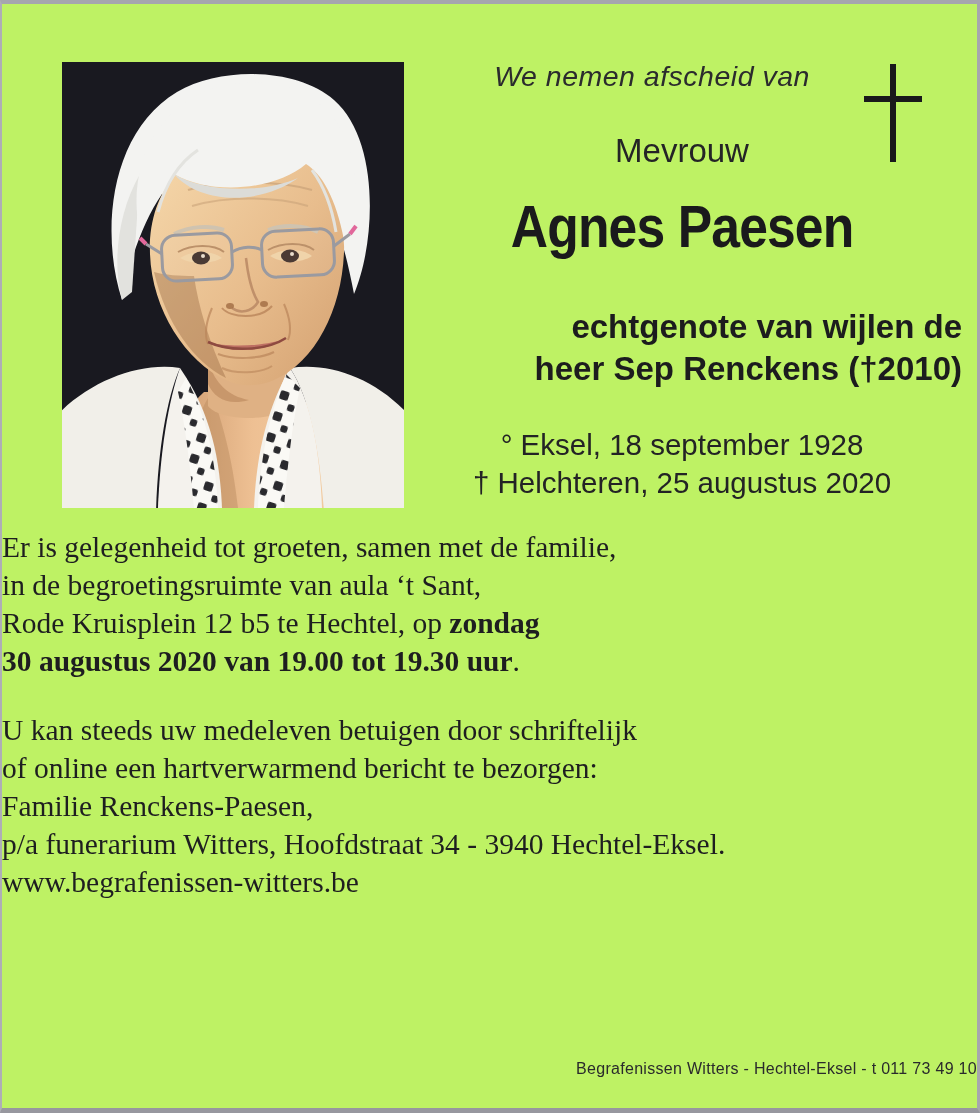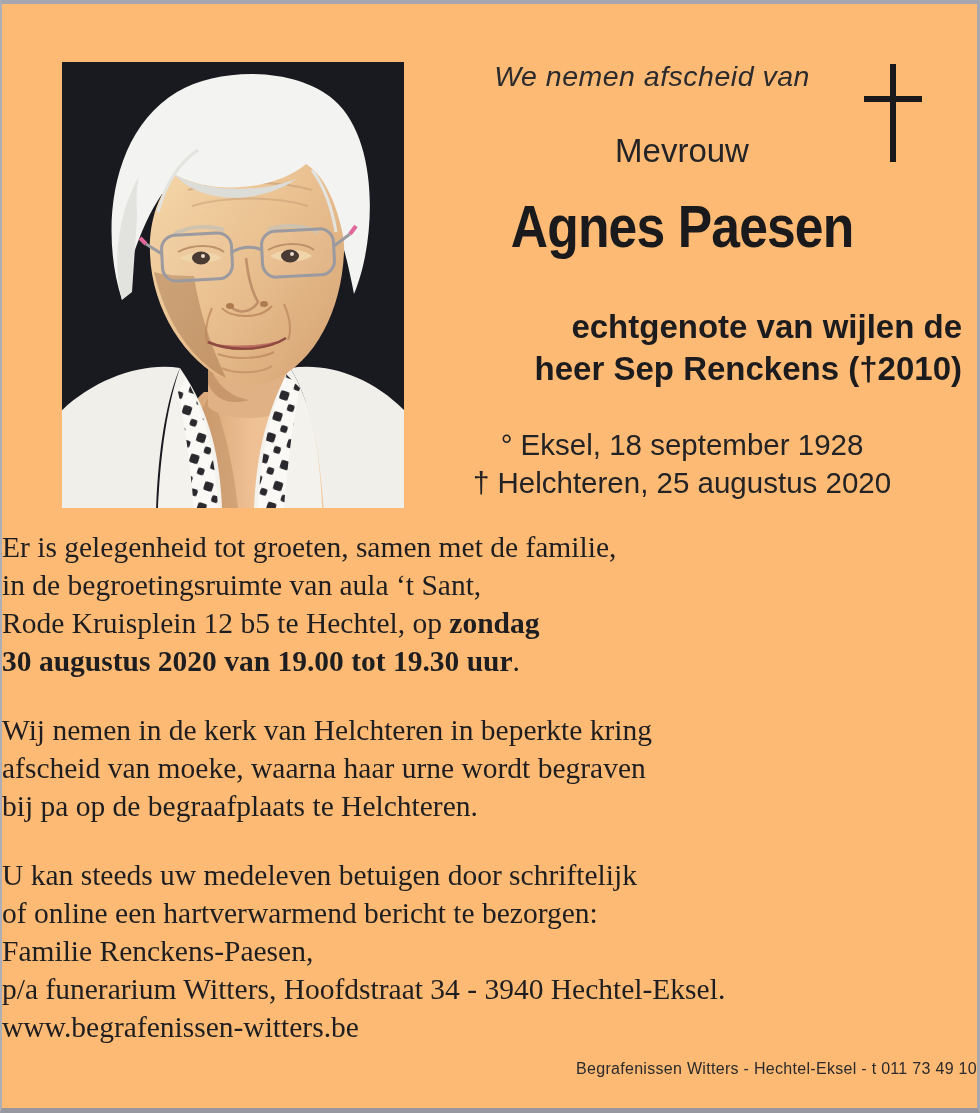--- a/index.html
+++ b/index.html
@@ -1,20 +1,20 @@
 <!DOCTYPE html>
 <html><head>
 <meta charset="utf-8">
 <style>
   html,body{margin:0;padding:0;background:#ffffff;}
   *{box-sizing:border-box;}
   .card{
     position:relative;
     width:980px;height:1113px;
-    background:#fdba74;
+    background:#bef264;
     border-top:4px solid #a6a6ae;
     border-right:3px solid #a6a6ae;
     border-bottom:5px solid #97979f;
     border-left:2px solid #aeaeb6;
     overflow:hidden;
     font-family:"Liberation Sans", sans-serif;
     color:#1d1d1f;
   }
   
   .photo{
@@ -185,25 +185,20 @@
   </div>
 
   <div class="body-text">
     <p>
       <span>Er is gelegenheid tot groeten, samen met de familie,</span><br>
       <span>in de begroetingsruimte van aula ‘t Sant,</span><br>
       <span>Rode Kruisplein 12 b5 te Hechtel, op </span><span class="b">zondag</span><br>
       <span class="b">30 augustus 2020 van 19.00 tot 19.30 uur</span><span>.</span>
     </p>
     <p>
-      <span>Wij nemen in de kerk van Helchteren in beperkte kring</span><br>
-      <span>afscheid van moeke, waarna haar urne wordt begraven</span><br>
-      <span>bij pa op de begraafplaats te Helchteren.</span>
-    </p>
-    <p>
       <span>U kan steeds uw medeleven betuigen door schriftelijk</span><br>
       <span>of online een hartverwarmend bericht te bezorgen:</span><br>
       <span>Familie Renckens-Paesen,</span><br>
       <span>p/a funerarium Witters, Hoofdstraat 34 - 3940 Hechtel-Eksel.</span><br>
       <span>www.begrafenissen-witters.be</span>
     </p>
   </div>
 
   <div class="footer">Begrafenissen Witters - Hechtel-Eksel - t 011 73 49 10</div>
 

